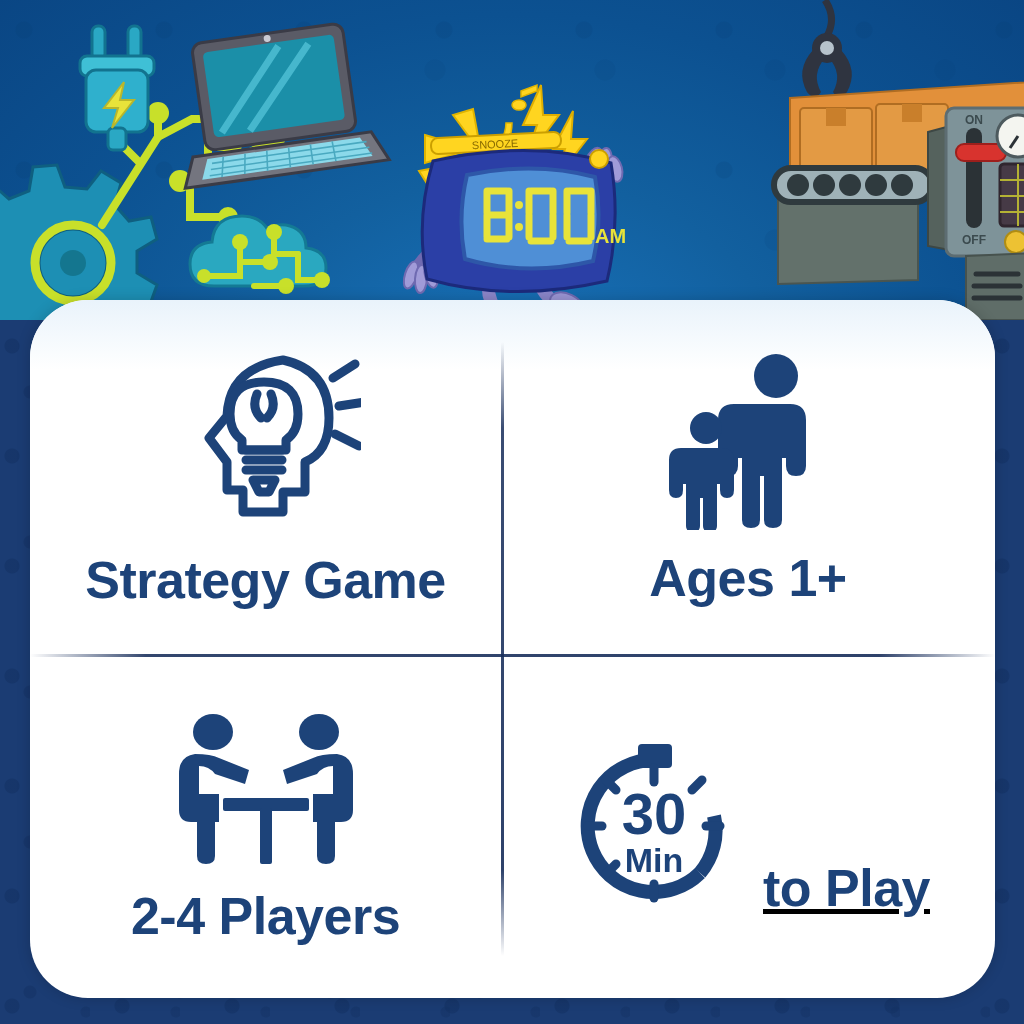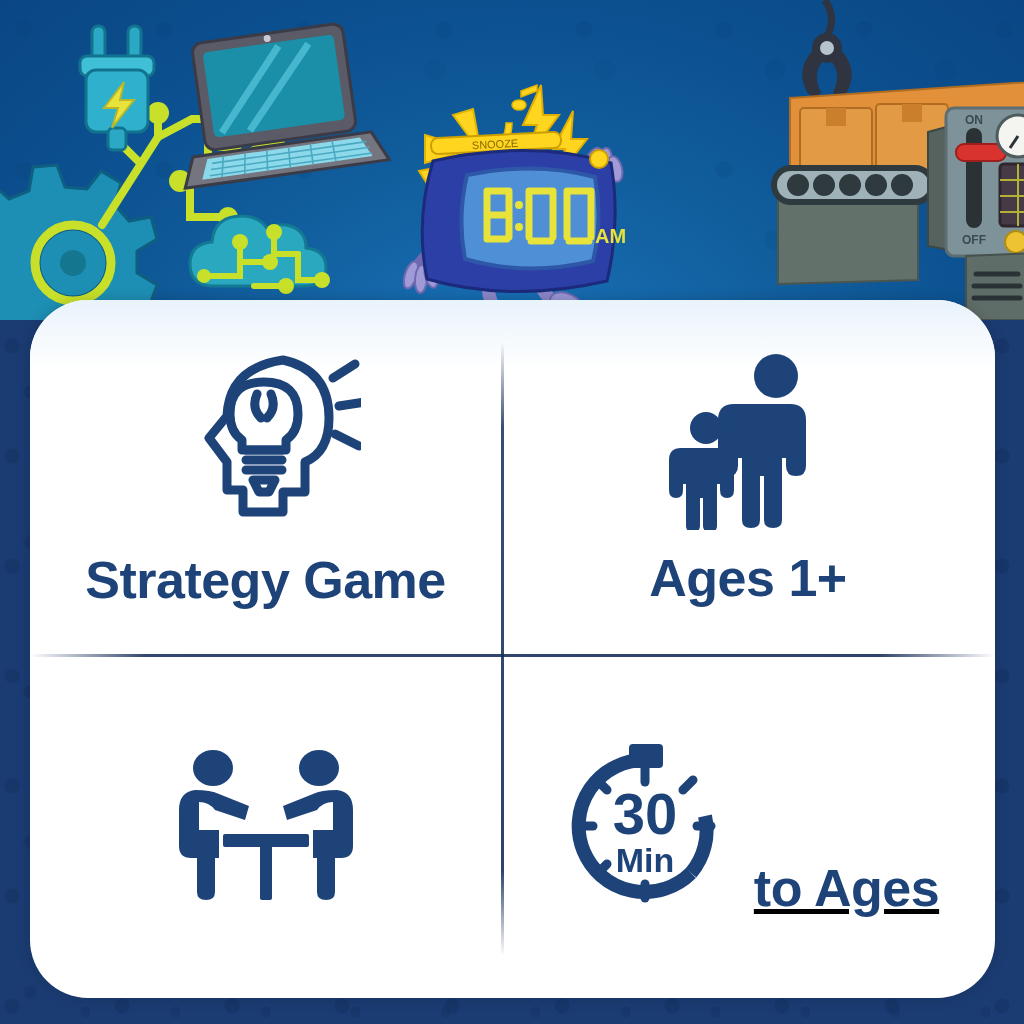--- a/index.html
+++ b/index.html
@@ -345,20 +345,21 @@
                      q10 0 16 8 l30 10 l4 -14 l-30 -12 q-8 -4 -24 -4 z"></path>
 
             <ellipse cx="158" cy="22" rx="20" ry="18"></ellipse>
             <path d="M176 44 q16 2 16 20 v36 q0 12 -12 12 h-6 v34 q0 8 -9 8 q-9 0 -9 -8 v-34 h-4 v-28 h20 v-28
                      q-10 0 -16 8 l-30 10 l-4 -14 l30 -12 q8 -4 24 -4 z"></path>
 
             <rect x="62" y="88" width="86" height="13" rx="2"></rect>
             <rect x="99" y="98" width="12" height="56" rx="2"></rect>
           </g>
         </svg>
+        <div class="caption">2-4 Players</div>
       </div>
 
       <div class="quad" id="q-time">
         <div class="timer-row">
           <svg width="176" height="176" viewBox="0 0 176 176">
             <g fill="none" stroke="#1d4379" stroke-width="14" stroke-linecap="butt">
               <path d="M88 22 a66 66 0 1 0 46 113"></path>
               <path d="M134 135 a66 66 0 0 0 14 -57"></path>
             </g>
             <rect x="72" y="6" width="34" height="24" rx="4" fill="#1d4379"></rect>
@@ -367,19 +368,19 @@
                 <path d="M88 146 v14"></path>
               <path d="M22 88 h14"></path>
                 <path d="M140 88 h14"></path>
               <path d="M40 42 l10 10"></path>
                 <path d="M136 42 l-10 10"></path>
               <path d="M40 136 l10 -10"></path>
             </g>
             <text x="88" y="96" font-family="Liberation Sans, sans-serif" font-size="58" font-weight="bold" fill="#1d4379" text-anchor="middle">30</text>
             <text x="88" y="134" font-family="Liberation Sans, sans-serif" font-size="34" font-weight="bold" fill="#1d4379" text-anchor="middle">Min</text>
           </svg>
-          <div class="caption">to Ages</div>
+          <div class="caption">to Play</div>
         </div>
       </div>
 
     </div>
   </div>
 </div>
 
 </body></html>

